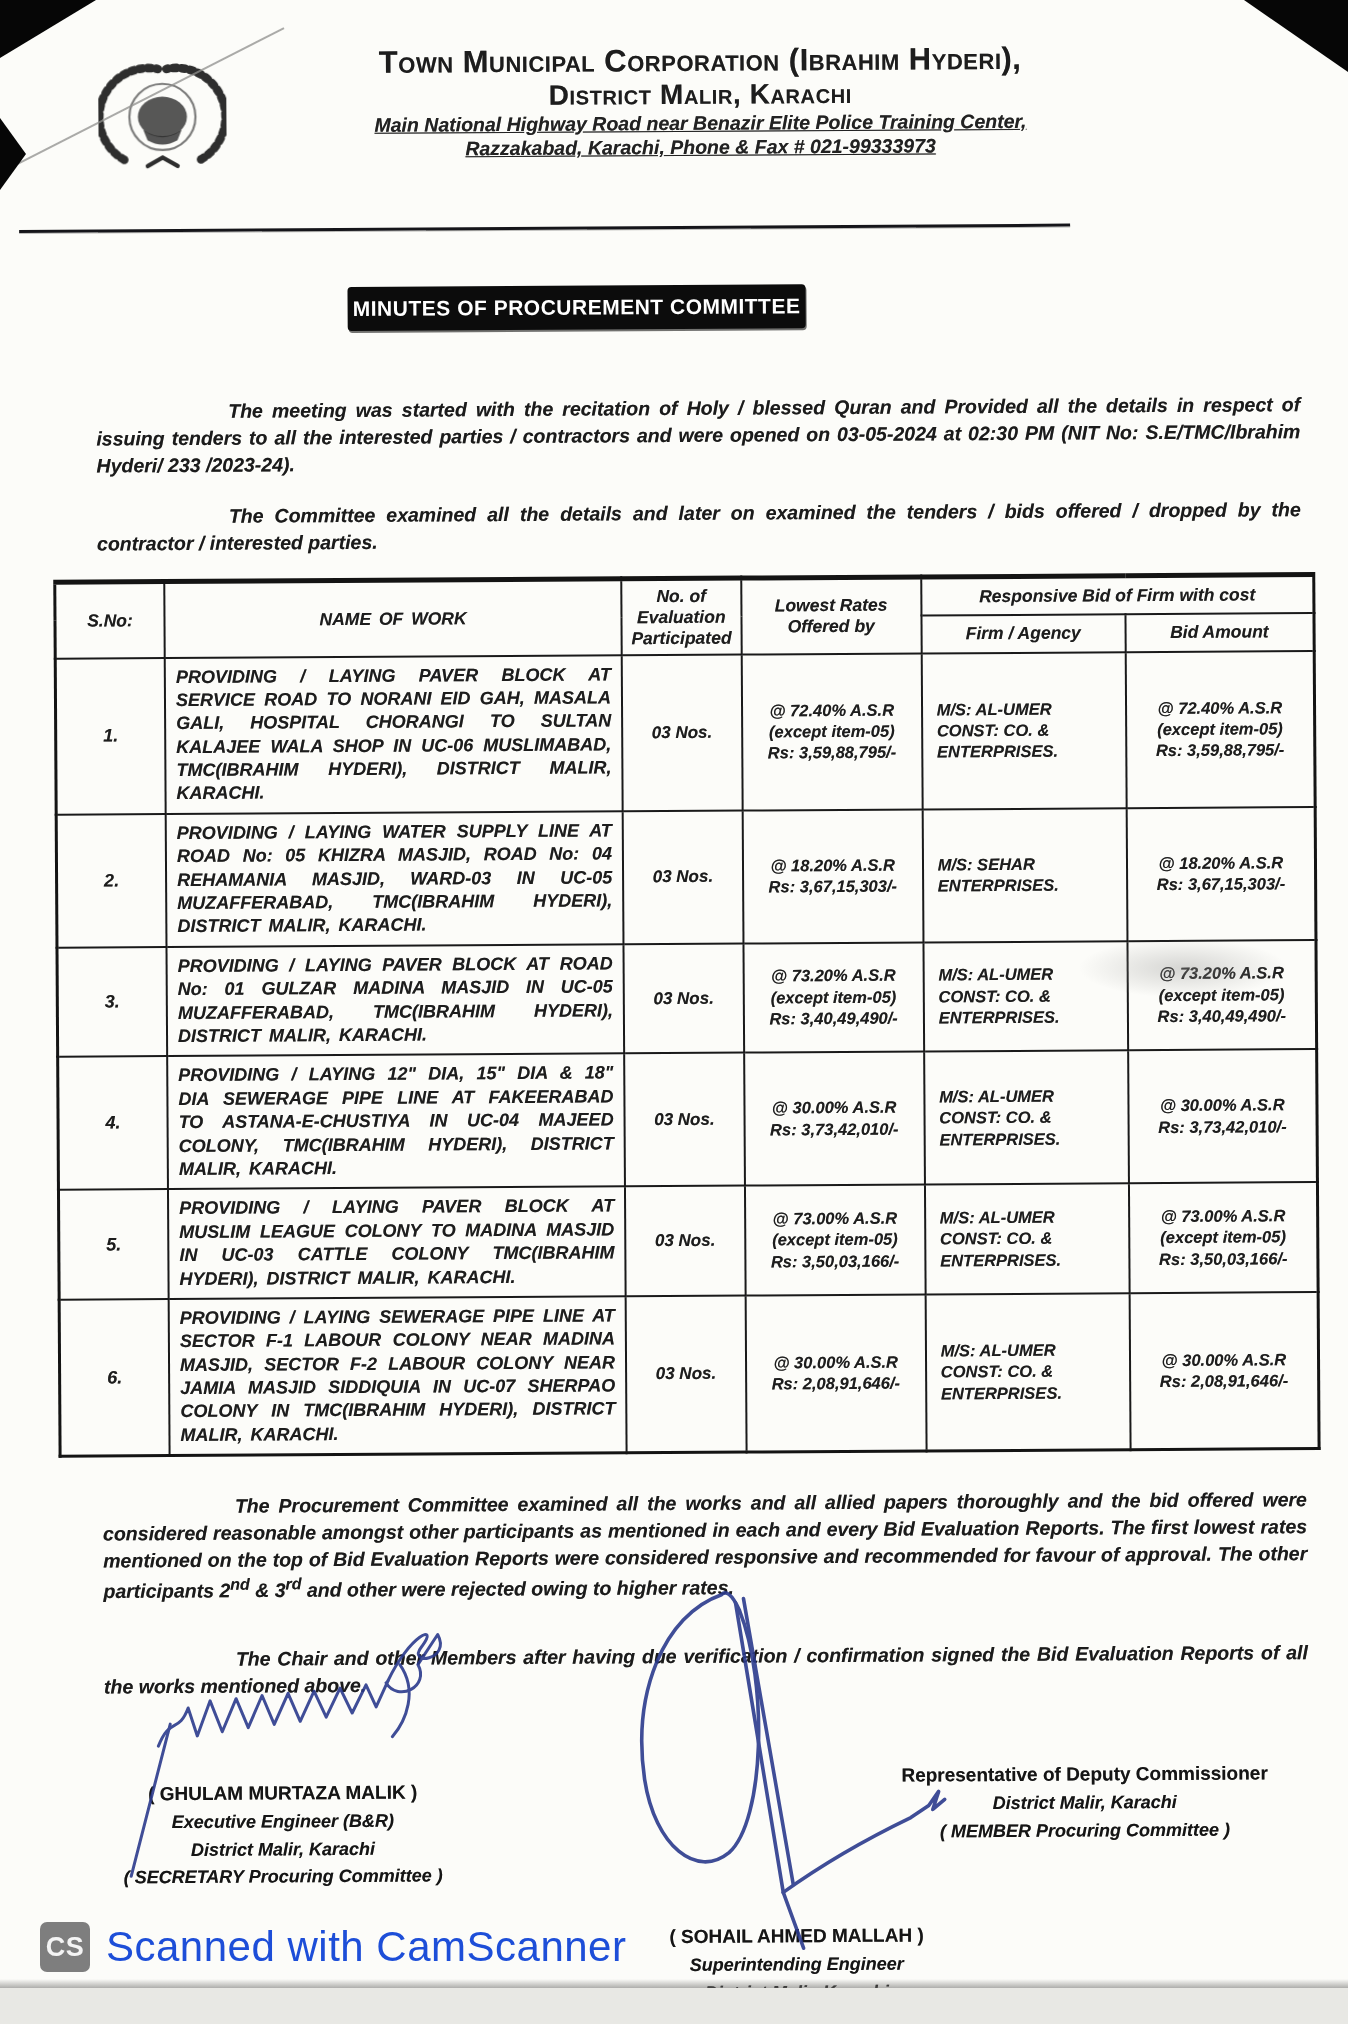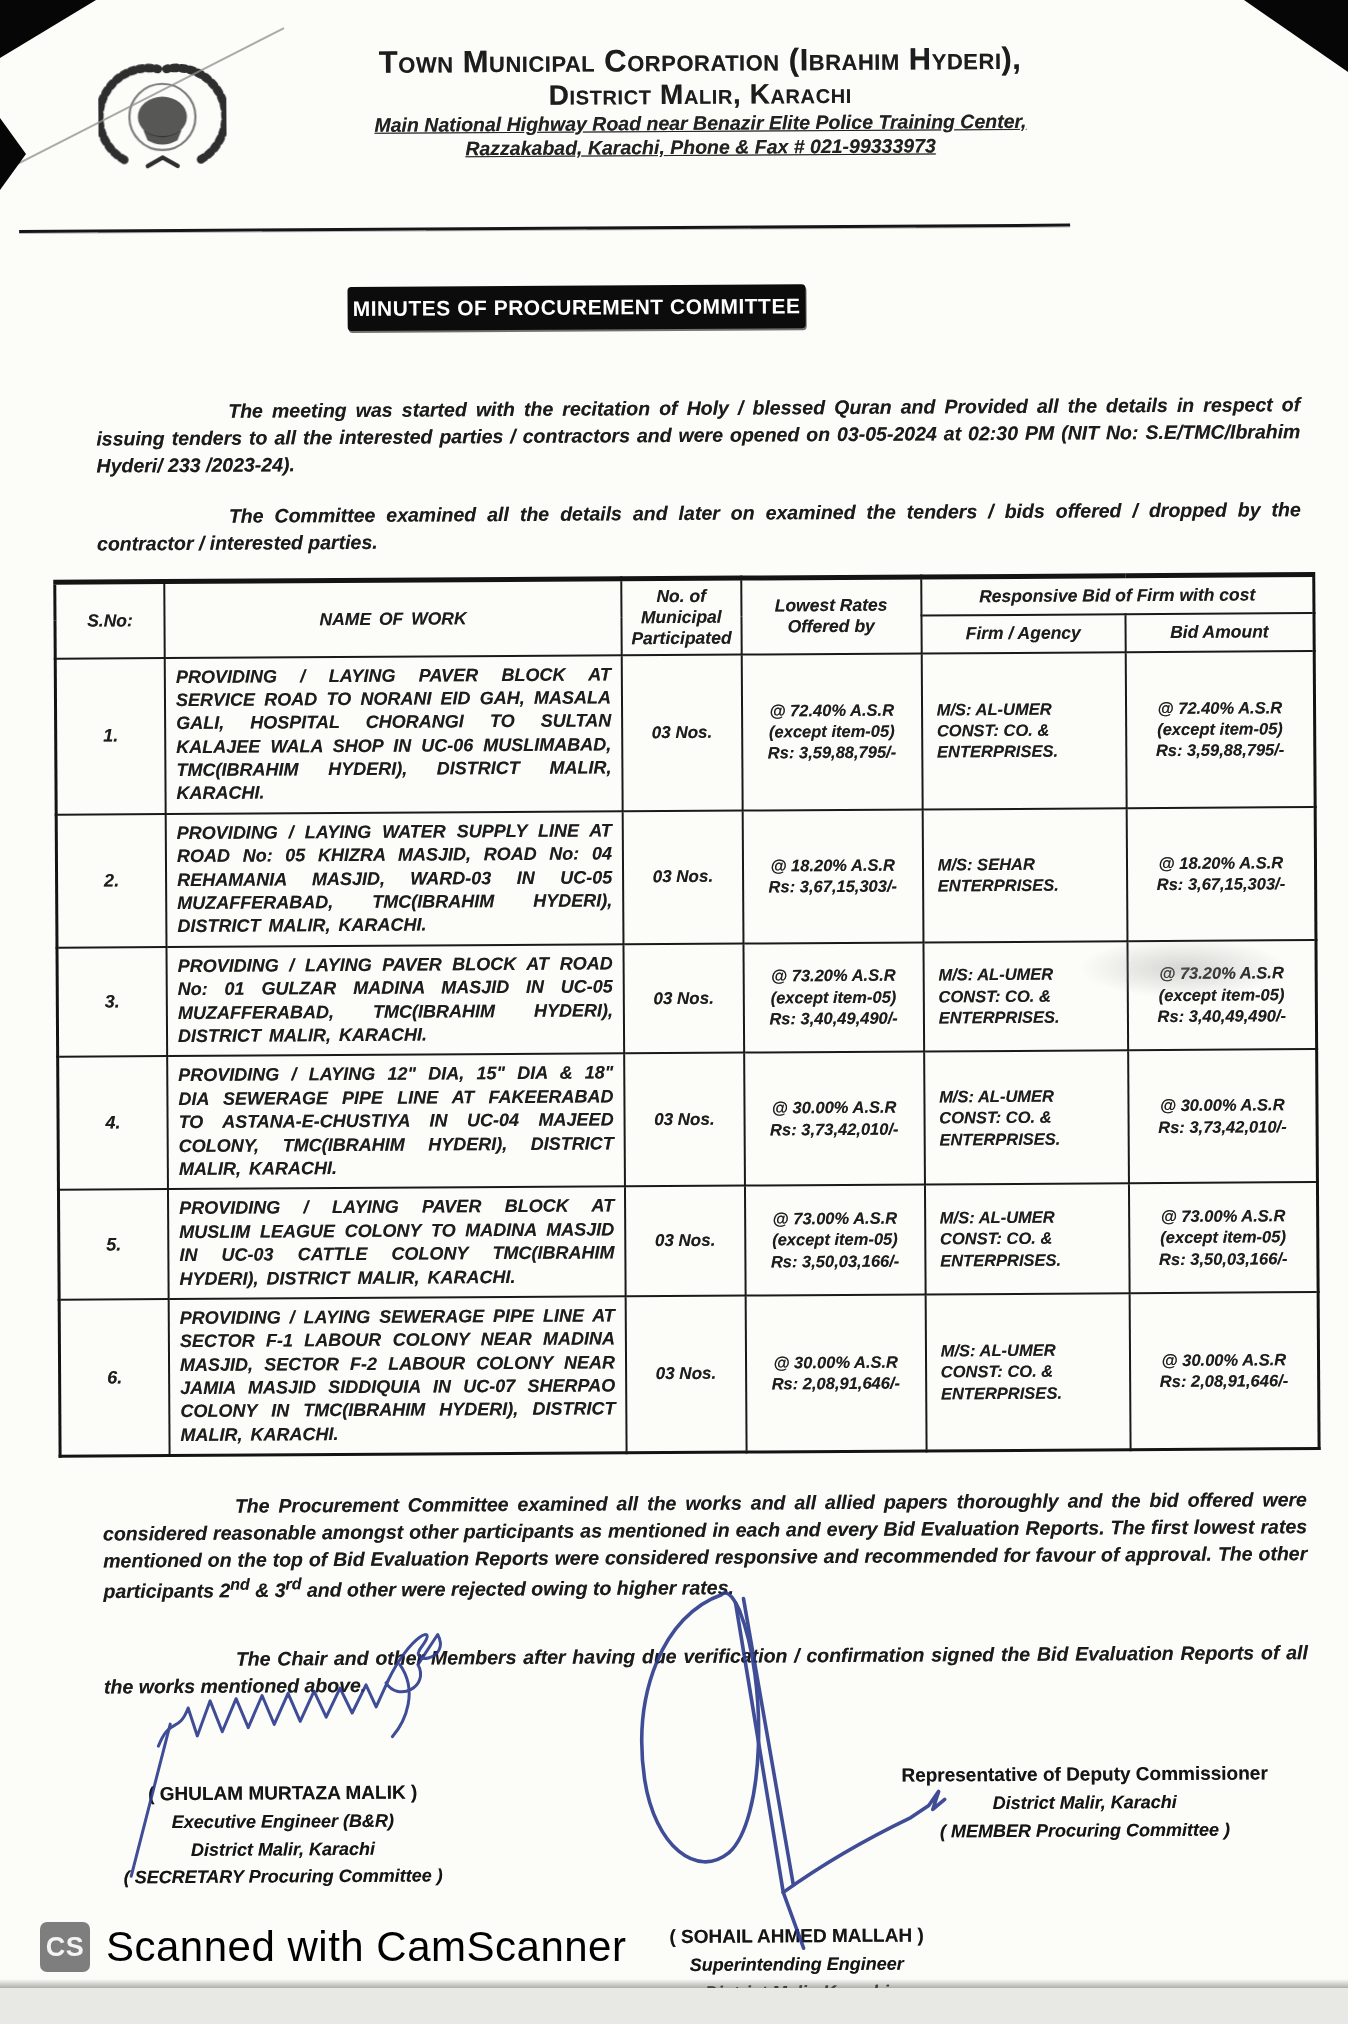--- a/index.html
+++ b/index.html
@@ -64,21 +64,21 @@
   .sig-left{left:78px;top:66px;width:400px;z-index:2;}
   .sig-center{left:556px;top:212px;width:470px;z-index:2;}
   .sig-right{left:860px;top:52px;width:440px;z-index:2;}
   .scribble{position:absolute;pointer-events:none;z-index:3;}
   .scr-left{left:96px;top:-118px;}
   .scr-center{left:520px;top:-148px;}
   
   .watermark{position:absolute;left:40px;bottom:16px;display:flex;align-items:center;gap:16px;z-index:1;}
   .cs-icon{width:50px;height:50px;background:#7e7e7e;color:#f4f4f4;border-radius:7px;
     display:flex;align-items:center;justify-content:center;font-weight:700;font-size:27px;letter-spacing:.5px;}
-  .wm-text{font-size:42px;color:#000000;letter-spacing:.5px;}
+  .wm-text{font-size:42px;color:#1d4ed8;letter-spacing:.5px;}
 </style>
 </head>
 <body>
 
 <div class="page">
 
   <div class="corner-tl"></div>
   <div class="corner-tr"></div>
   <div class="edge-notch"></div>
   <div class="fold-line"></div>
@@ -110,21 +110,21 @@
     <div class="banner">MINUTES OF PROCUREMENT COMMITTEE</div>
 
     <p class="para p1">The meeting was started with the recitation of Holy / blessed Quran and Provided all the details in respect of issuing tenders to all the interested parties / contractors and were opened on 03-05-2024 at 02:30 PM (NIT No: S.E/TMC/Ibrahim Hyderi/ 233 /2023-24).</p>
     <p class="para p2">The Committee examined all the details and later on examined the tenders / bids offered / dropped by the contractor / interested parties.</p>
 
     <table class="works">
       <thead>
         <tr>
           <th rowspan="2" class="c-sno">S.No:</th>
           <th rowspan="2" class="c-work" style="text-align:center;">NAME OF WORK</th>
-          <th rowspan="2" class="c-part">No. of Municipal Participated</th>
+          <th rowspan="2" class="c-part">No. of Evaluation Participated</th>
           <th rowspan="2" class="c-rate">Lowest Rates Offered by</th>
           <th colspan="2">Responsive Bid of Firm with cost</th>
         </tr>
         <tr>
           <th class="c-firm" style="text-align:center;">Firm / Agency</th>
           <th class="c-bid">Bid Amount</th>
         </tr>
       </thead>
       <tbody>
           <tr>

